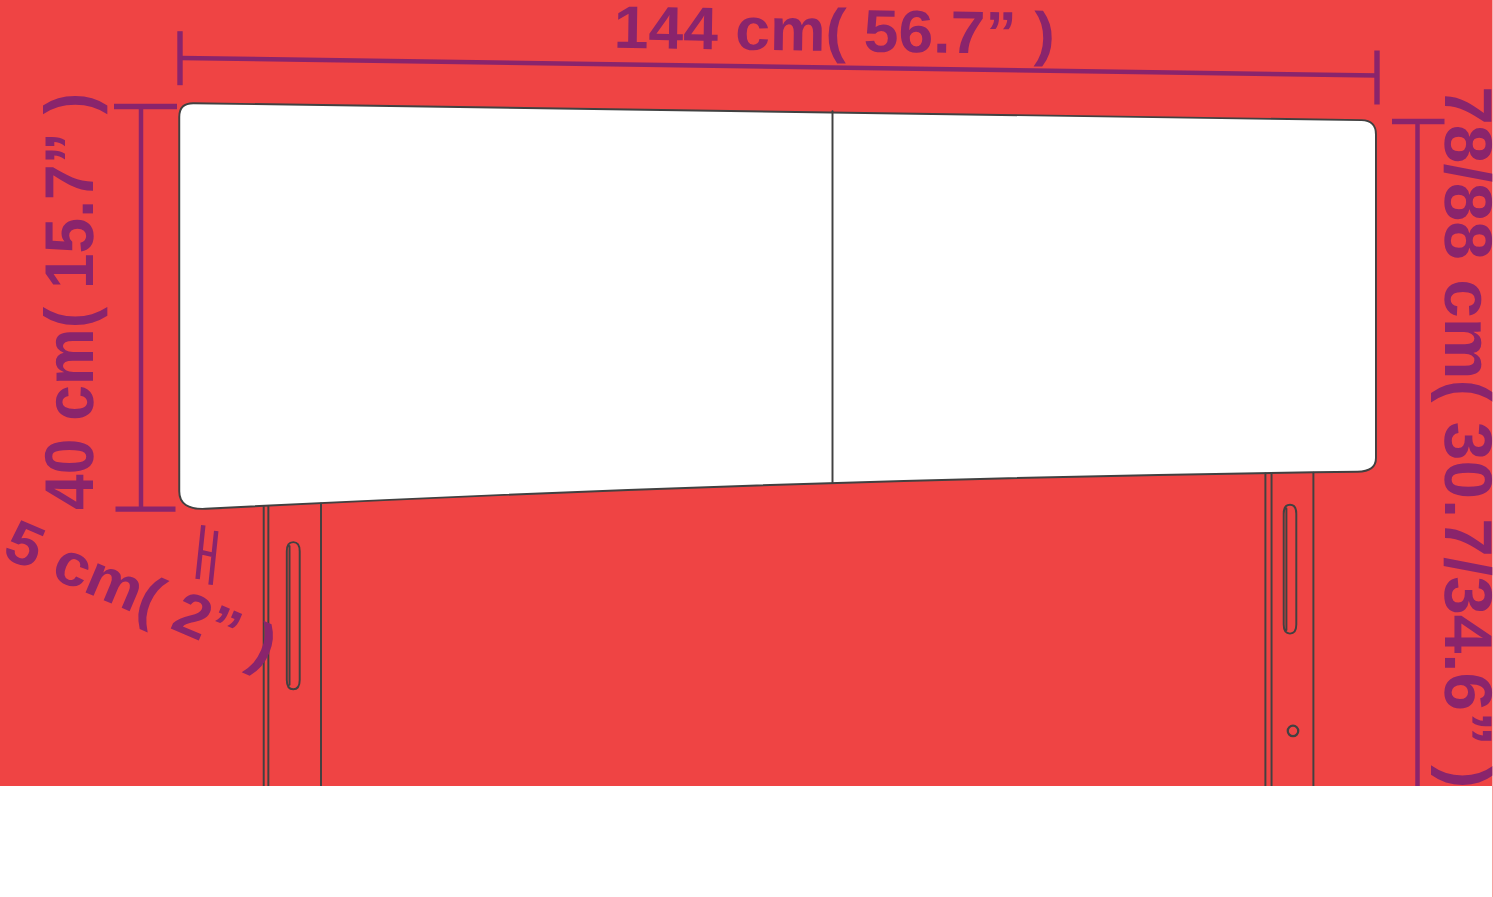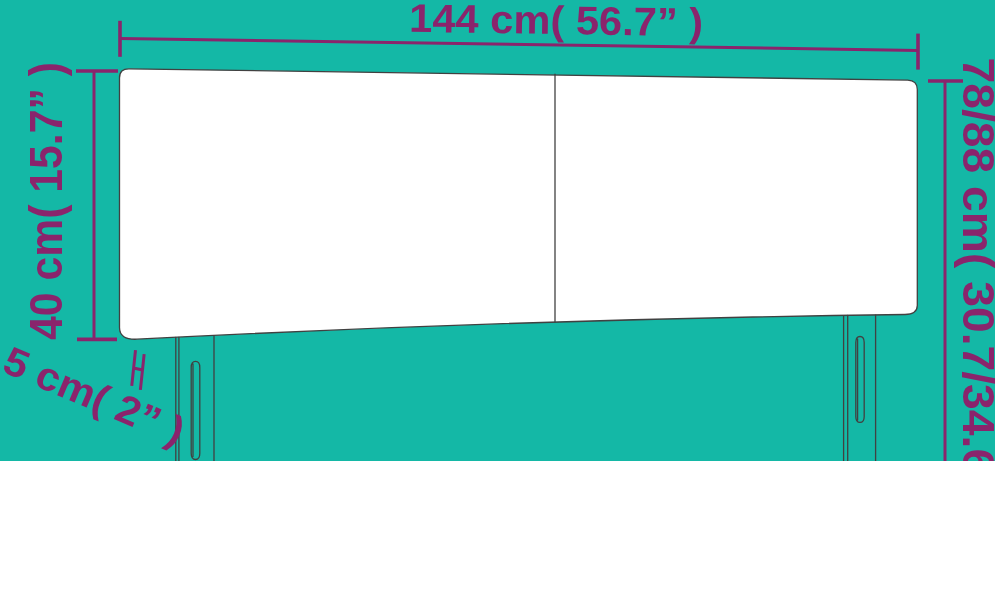--- a/index.html
+++ b/index.html
@@ -1,16 +1,16 @@
 <!DOCTYPE html>
 <html><head>
 <meta charset="utf-8">
 <style>
   html,body{margin:0;padding:0;background:#ffffff;}
-  .wrap{width:995px;height:461px;position:relative;overflow:hidden;background:#14b8a6;}
+  .wrap{width:995px;height:524px;position:relative;overflow:hidden;background:#ef4444;}
   text{font-family:"Liberation Sans",sans-serif;font-weight:bold;fill:#8a246c;}
 </style>
 </head>
 <body>
 <div class="wrap">
 <svg width="995" height="598" viewBox="0 0 995 598" xmlns="http://www.w3.org/2000/svg">
   <g fill="none" stroke="#414141" stroke-width="1.3" stroke-linecap="round" stroke-linejoin="round">
 
     <path d="M 129,68.8 L 907.7,80.1 Q 917.3,80.4 917.3,89.5 L 917.3,305.5 Q 917.3,314.2 905,314.5 Q 521,319.3 137,339.2 Q 119.5,340 119.5,327.5 L 119.5,78 Q 119.5,68.7 129,68.8 Z" fill="#ffffff"></path>
 

